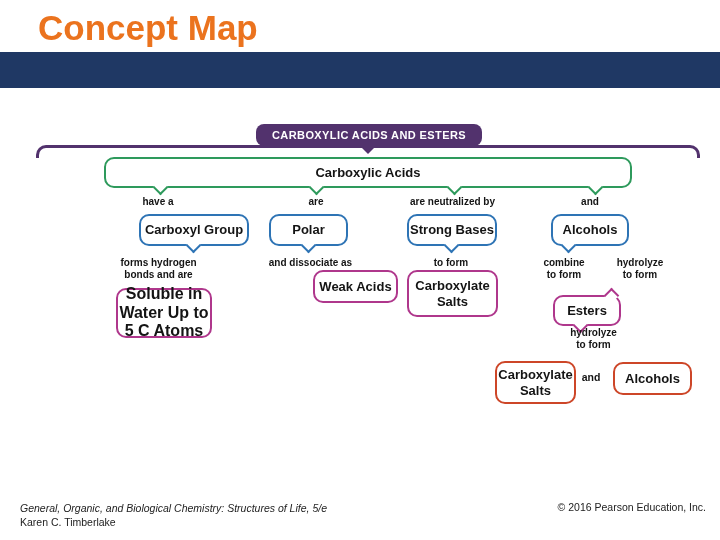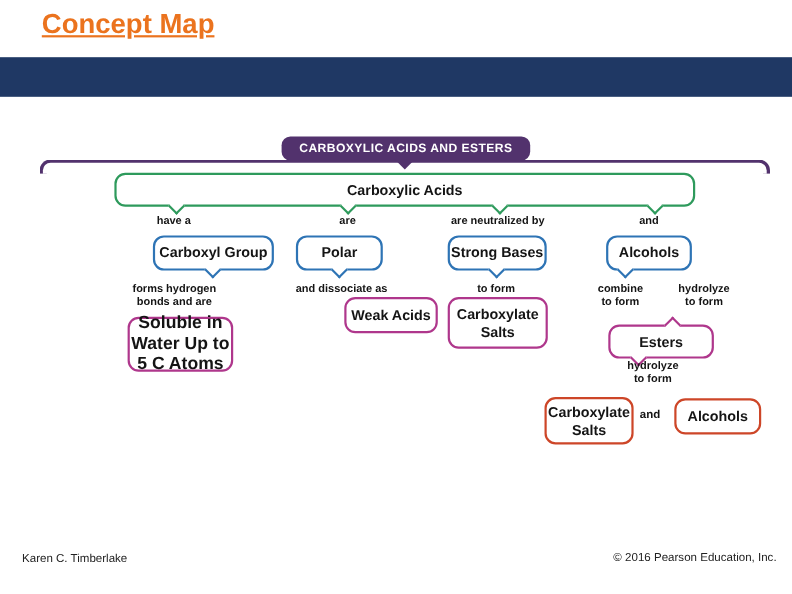--- a/index.html
+++ b/index.html
@@ -5,23 +5,22 @@
   * { margin:0; padding:0; box-sizing:border-box; }
   html,body { width:720px; height:540px; }
   body {
     position:relative;
     background:#ffffff;
     font-family:"Liberation Sans", sans-serif;
     overflow:hidden;
   }
   .slide-title {
     position:absolute; left:38px; top:8px;
-    font-size:25px; font-weight:bold;
+    font-size:35px; font-weight:bold;
     color:var(--title-orange,#EB731E);
-    text-decoration:underline;
   }
   .navy-bar {
     position:absolute; left:0; top:52px; width:720px; height:36px;
     background:var(--bar-navy,#1F3864);
   }
   
   .root-box {
     position:absolute; left:256px; top:124px; width:226px; height:22px;
     background:var(--purple,#52326D); color:#fff;
     border-radius:8px;
@@ -132,36 +131,37 @@
 Water Up to
 5 C Atoms</span>
   </div>
   <div class="node magenta" style="left:268px; top:270px; width:85px; height:33px;margin-left:45px;">
     <span>Weak Acids</span>
   </div>
   <div class="node magenta" style="left:407px; top:270px; width:91px; height:47px;">
     <span>Carboxylate
 Salts</span>
   </div>
-  <div class="node magenta" style="left:553px; top:295px; width:96px; height:31px;">
+  <div class="node magenta" style="left:553px; top:295px; width:68px; height:31px;">
     <span>Esters</span>
     <i class="notch up" style="left:51px"></i>
     <i class="notch down" style="left:20px"></i>
   </div>
 
   <div class="edge-label" style="left:566px; top:327px; width:55px;">hydrolyze
 to form</div>
 
   <div class="node orangered" style="left:495px; top:361px; width:81px; height:43px;">
     <span>Carboxylate
 Salts</span>
   </div>
   <div class="edge-label" style="left:572px; top:371px; width:38px; font-size:10.5px;">and</div>
   <div class="node orangered" style="left:613px; top:362px; width:79px; height:33px;">
     <span>Alcohols</span>
   </div>
 
 </div>
 
 <div class="footer-left">
+  <div class="book">General, Organic, and Biological Chemistry: Structures of Life, 5/e</div>
   <div>Karen C. Timberlake</div>
 </div>
 <div class="footer-right">© 2016 Pearson Education, Inc.</div>
 
 </body></html>

